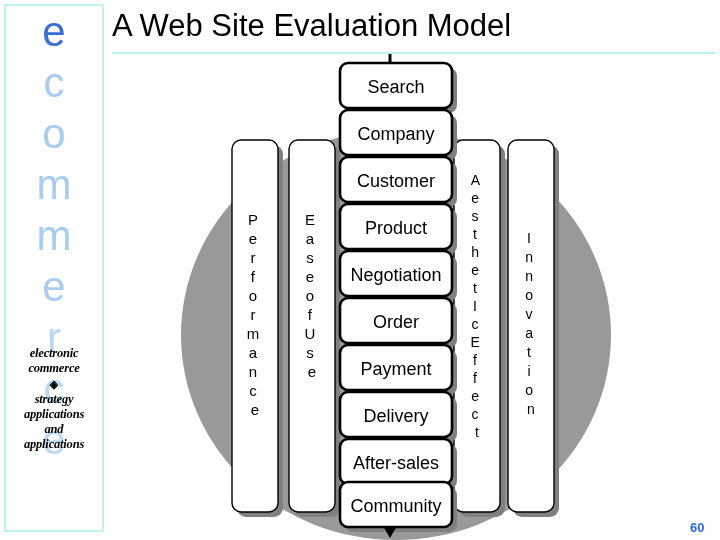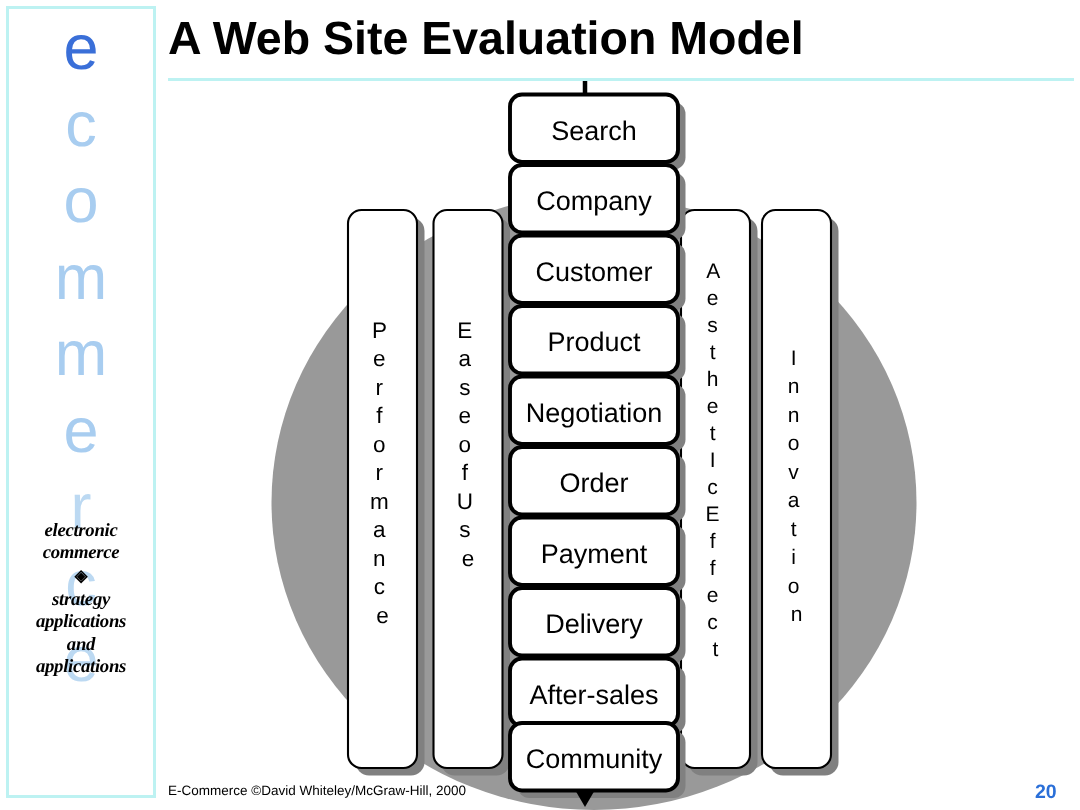--- a/index.html
+++ b/index.html
@@ -76,21 +76,21 @@
   #sidebar-tagline .tl-diamond { display:block; font-size: 11px; line-height: 16px; font-style: normal; }
 
   
   #title {
     position: absolute;
     left: 112px;
     top: 8px;
     width: 600px;
     font-family: "Liberation Sans", sans-serif;
     font-size: 31px;
-    font-weight: bold;
+    font-weight: normal;
     color: #000000;
     letter-spacing: 0px;
     white-space: nowrap;
   }
   #title-rule {
     position: absolute;
     left: 112px;
     top: 52px;
     width: 604px;
     height: 2px;
@@ -327,16 +327,15 @@
       <span class="tl-line">strategy</span>
       <span class="tl-line">applications</span>
       <span class="tl-line">and</span>
       <span class="tl-line">applications</span>
     </div>
   </div>
 
   <div id="title">A Web Site Evaluation Model</div>
   <div id="title-rule"></div>
 
-  <div id="footer-credit">E-Commerce ©David Whiteley/McGraw-Hill, 2000</div>
-  <div id="page-number">20</div>
+  <div id="page-number">60</div>
 
 </div>
 
 </body></html>

